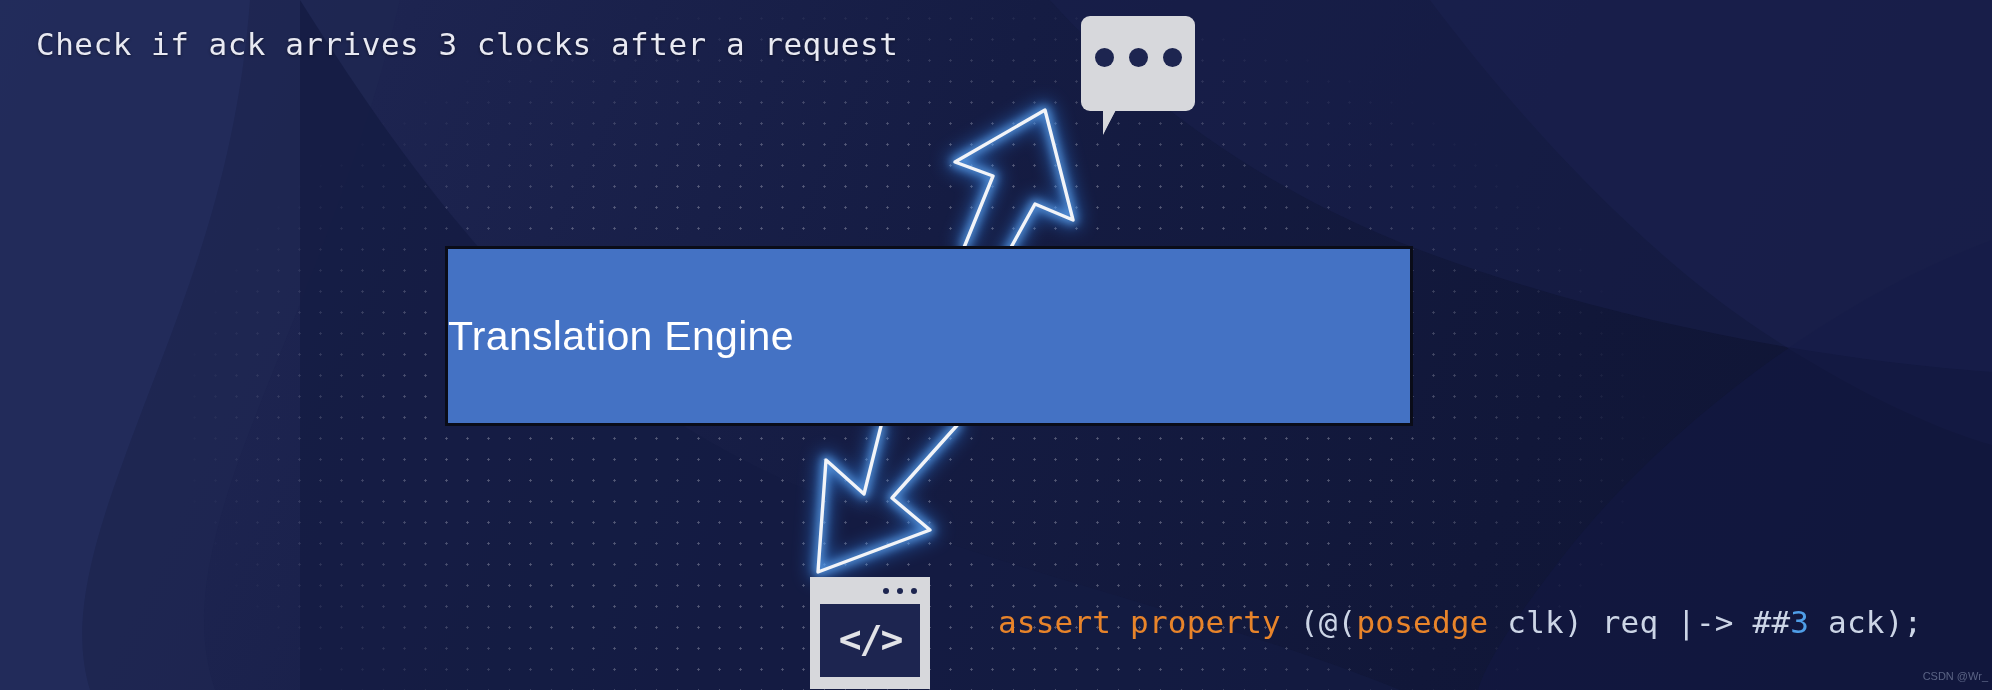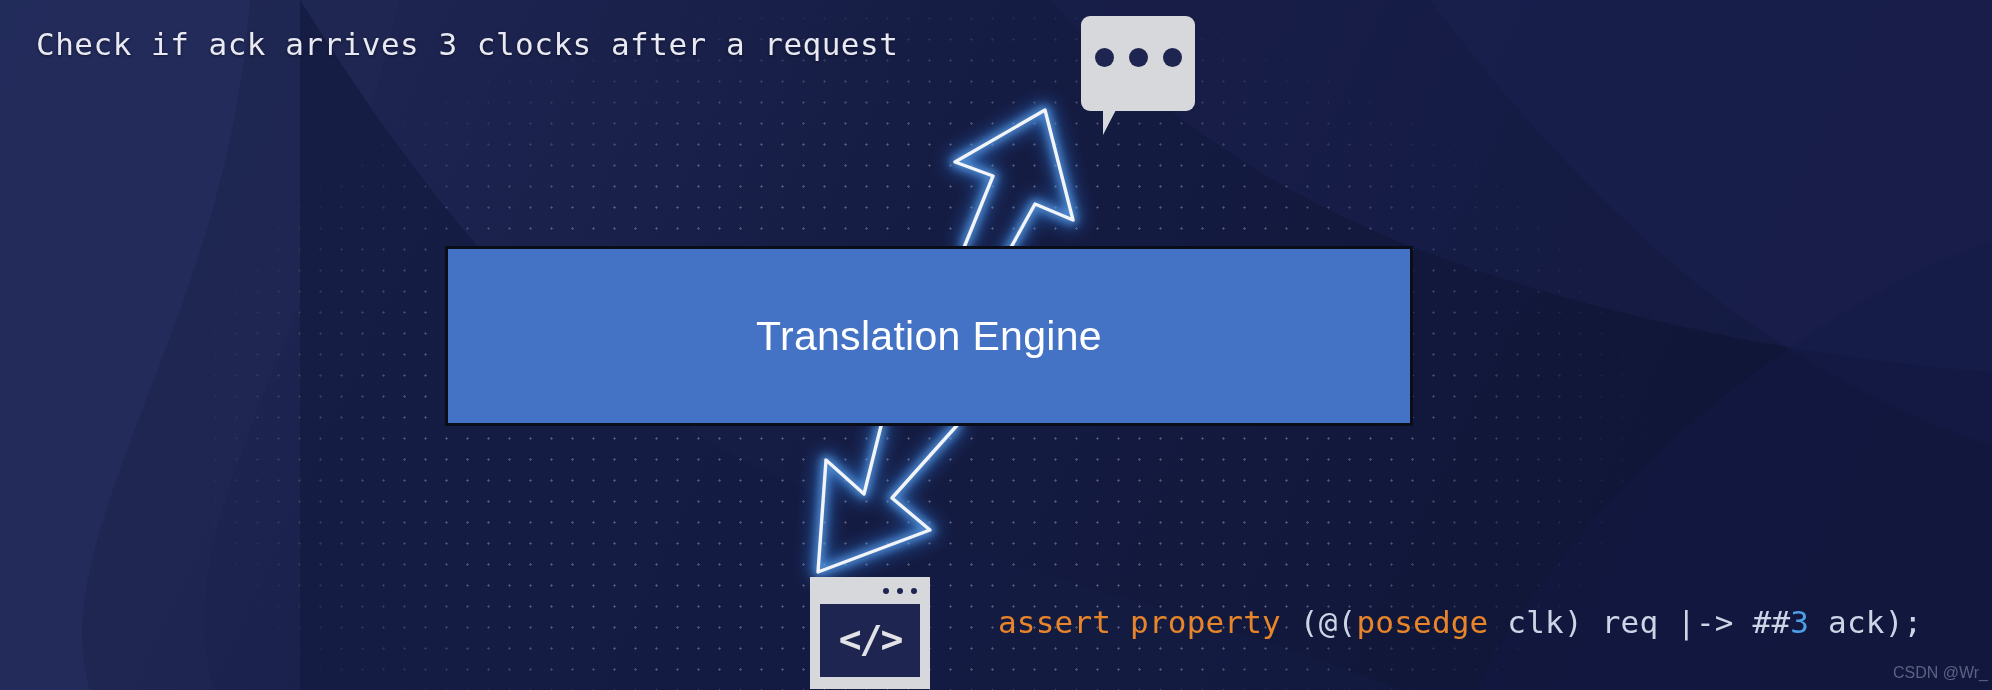--- a/index.html
+++ b/index.html
@@ -140,21 +140,20 @@
     position: absolute;
     left: 445px;
     top: 246px;
     width: 968px;
     height: 180px;
     background: #4472c4;
     border: 3px solid #0a0c18;
     box-sizing: border-box;
     display: flex;
     align-items: center;
-    justify-content: center;
   }
   .engine-box .label {
     color: #ffffff;
     font-size: 41px;
     font-family: "Liberation Sans", sans-serif;
     letter-spacing: 0.3px;
   }
 
   
   .code-icon {
@@ -216,21 +215,21 @@
   .tok-kw    { color: #e8842a; }
   .tok-plain { color: #ccd5e6; }
   .tok-num   { color: #4f9ee8; }
 
   
   .watermark {
     position: absolute;
     right: 4px;
     bottom: 8px;
     font-family: "Liberation Sans", sans-serif;
-    font-size: 16px;
+    font-size: 11px;
     color: rgba(150,160,190,0.55);
     white-space: nowrap;
     margin-top: 36px;
   }
 </style>
 </head>
 <body>
 
 <div id="stage">
 

